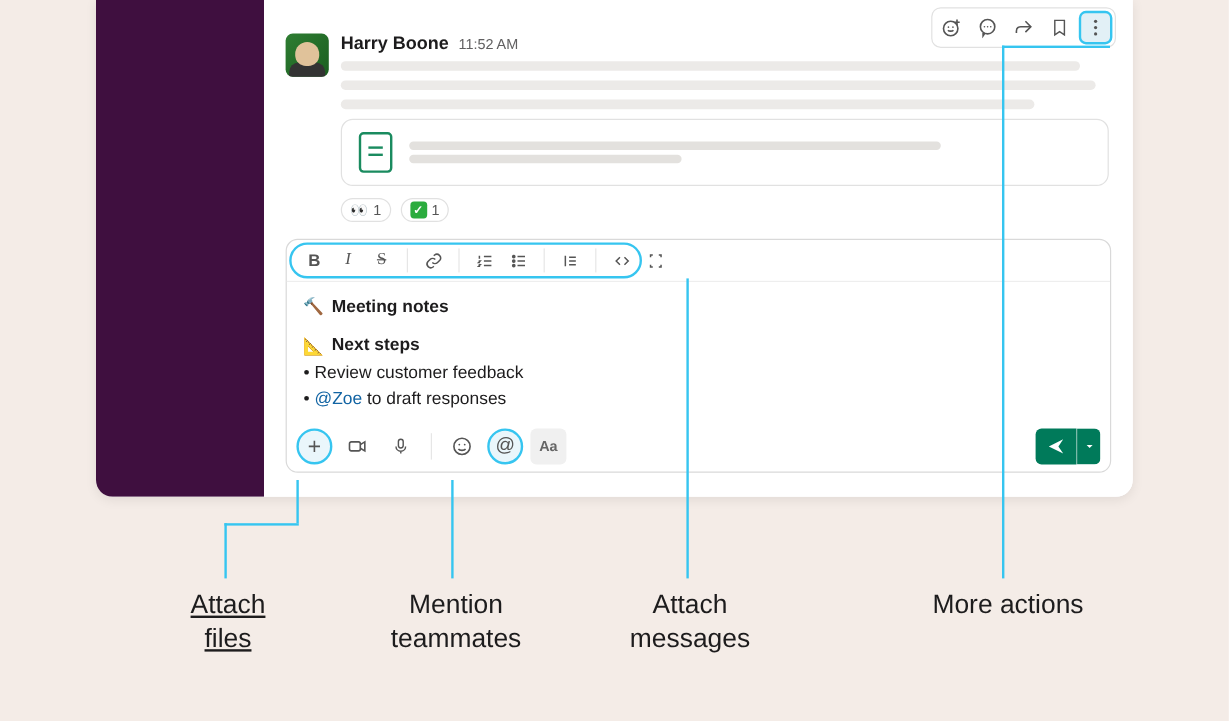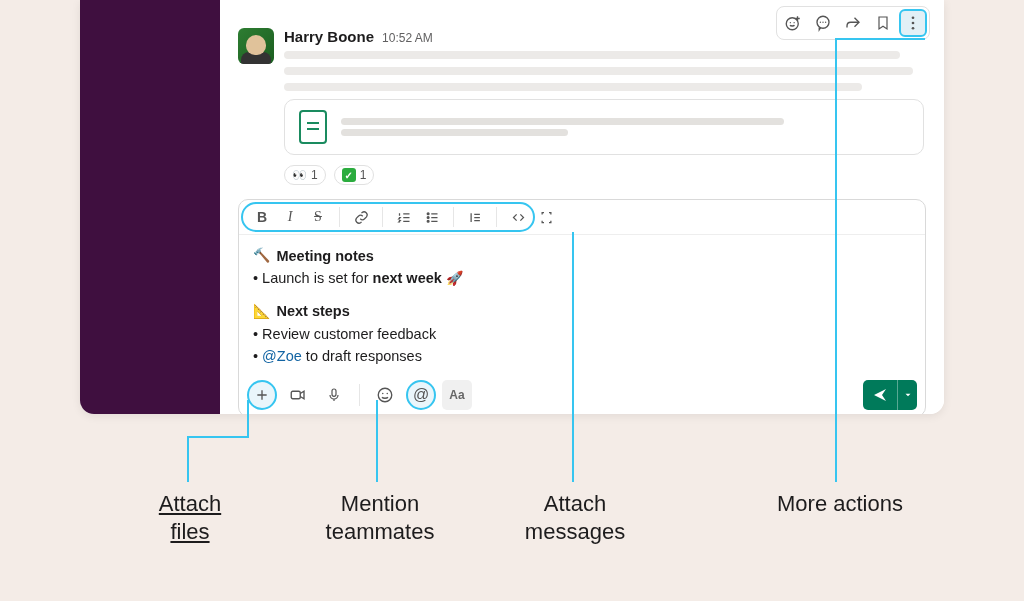--- a/index.html
+++ b/index.html
@@ -250,21 +250,21 @@
             <circle cx="12" cy="19" r="1.8"></circle>
           </svg>
       </div>
     </div>
 
     <div class="msg-row">
       <div class="avatar"></div>
       <div class="msg-body">
         <div class="msg-header">
           <span class="msg-author">Harry Boone</span>
-          <span class="msg-time">10:52 AM</span>
+          <span class="msg-time">11:52 AM</span>
         </div>
         <div class="skeleton-line sl1"></div>
         <div class="skeleton-line sl2"></div>
         <div class="skeleton-line sl3"></div>
 
         <div class="attachment-card">
           <div class="doc-icon"></div>
           <div class="attach-lines">
             <div class="al long"></div>
             <div class="al short"></div>
@@ -338,24 +338,20 @@
               </svg>
           </div>
         </div>
       </div>
 
       <div class="compose-body">
         <div class="heading">
           <span class="emoji">🔨</span>
           <span>Meeting notes</span>
         </div>
-        <div class="bullet">
-          <span>• Launch is set for </span><strong>next week</strong>
-          <span class="emoji">🚀</span>
-        </div>
         <div style="height:10px"></div>
         <div class="heading">
           <span class="emoji">📐</span>
           <span>Next steps</span>
         </div>
         <div class="bullet">• Review customer feedback</div>
         <div class="bullet">
           <span>• </span><span class="mention">@Zoe</span><span> to draft responses</span>
         </div>
       </div>

